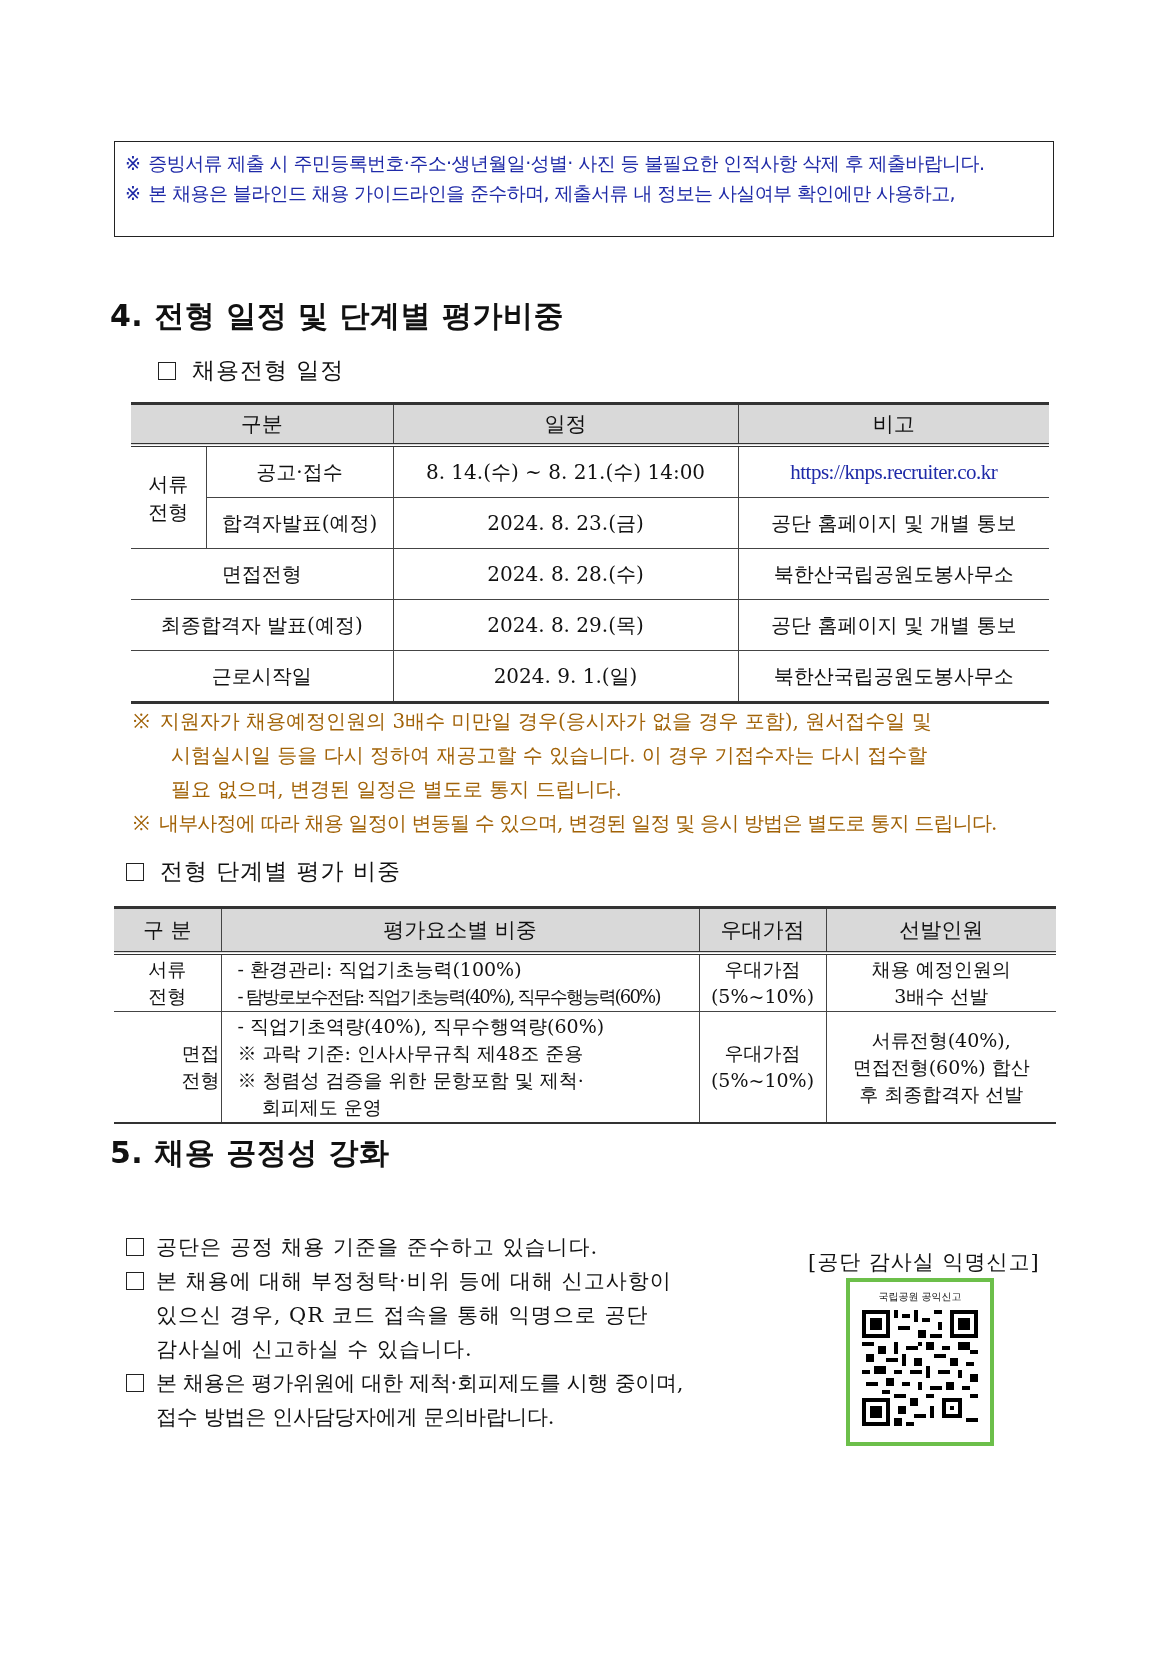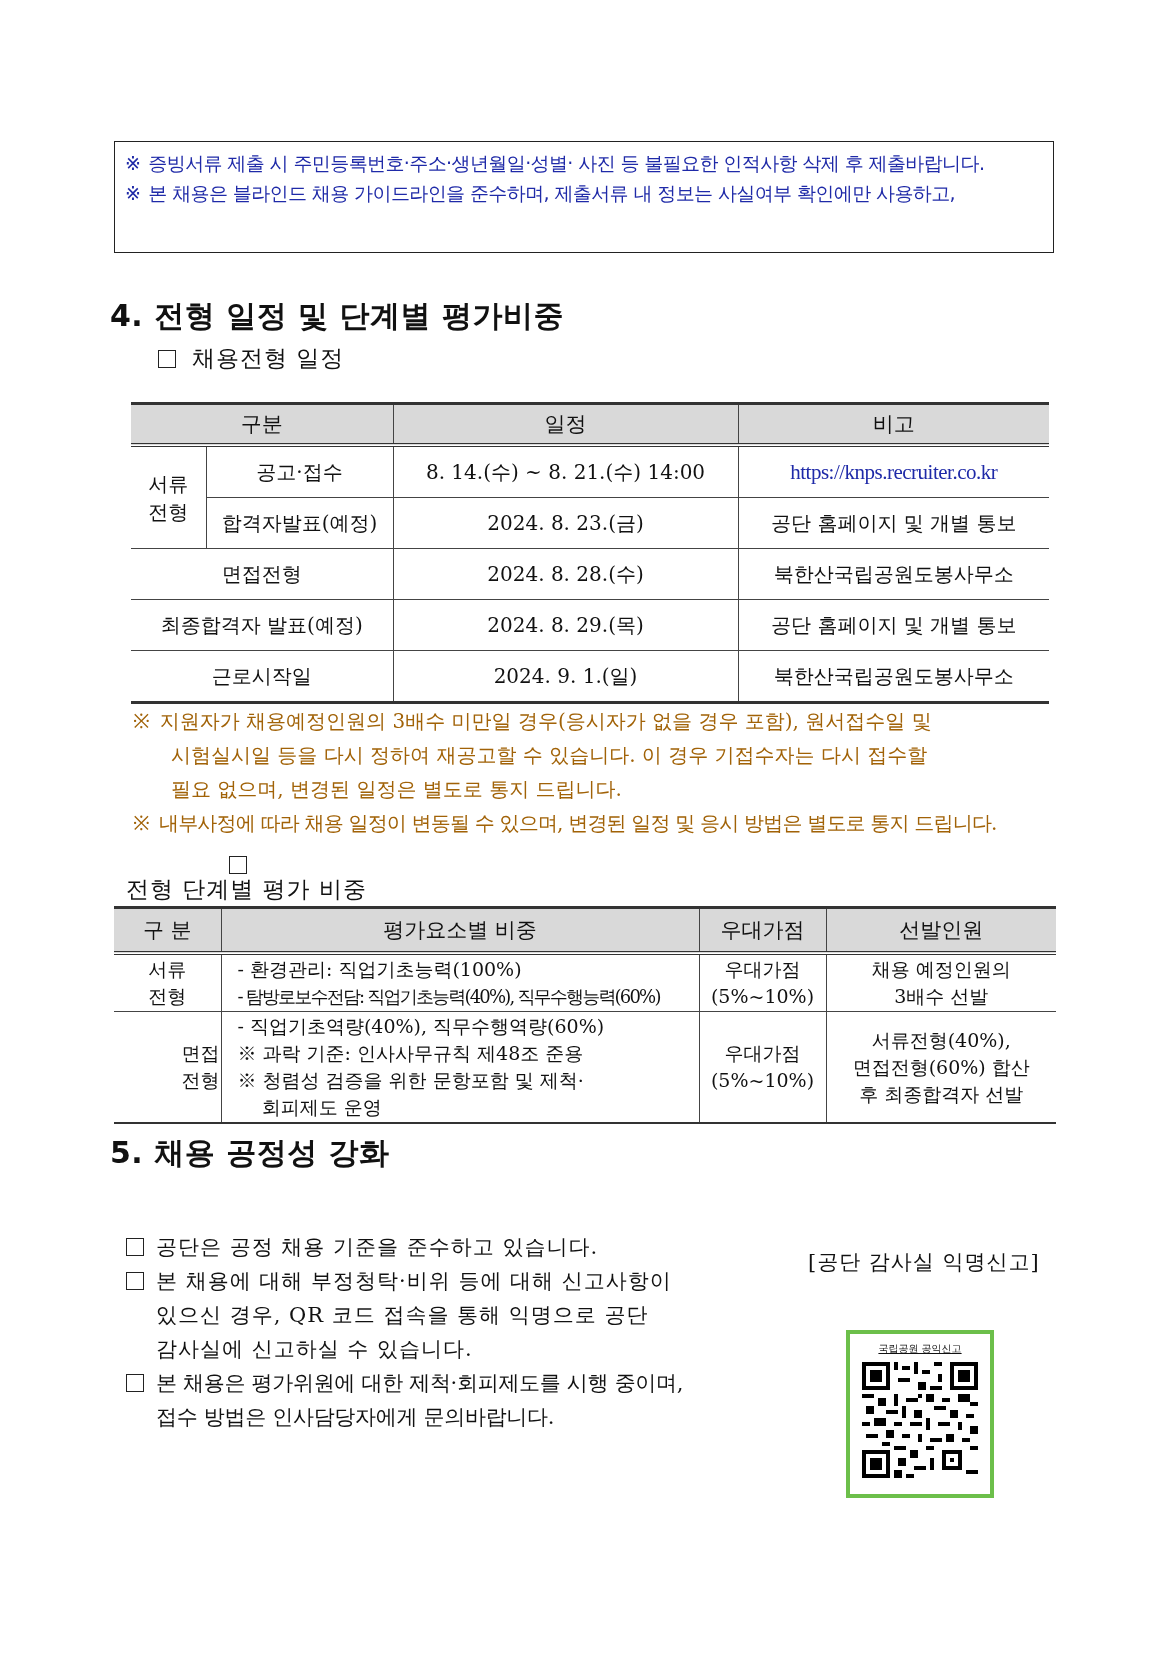--- a/index.html
+++ b/index.html
@@ -1,20 +1,20 @@
 <!DOCTYPE html>
 <html><head>
   <meta charset="utf-8">
   <style>
     html, body { margin: 0; padding: 0; background: #ffffff; }
     body { width: 1170px; height: 1654px; position: relative; overflow: hidden;
            font-family: "DejaVu Serif", "Liberation Serif", serif; color: #111; }
 
     
-    .notice-box { position: absolute; left: 114px; top: 141px; width: 940px; height: 112px;
+    .notice-box { position: absolute; left: 114px; top: 141px; width: 940px; height: 96px;
                   border: 1.5px solid #222; box-sizing: border-box; padding: 6px 10px 0 10px; }
     .notice-line { color: #1f2aa8; font-size: 19px; line-height: 30px; white-space: nowrap;
                    letter-spacing: -0.6px; font-family: "DejaVu Sans", "Liberation Sans", sans-serif; }
     .notice-line .mark { margin-right: 8px; }
     .notice-indent { padding-left: 32px; }
 
     
     .section-heading { position: absolute; left: 110px; font-size: 30px; font-weight: bold;
                        font-family: "DejaVu Sans", "Liberation Sans", sans-serif; letter-spacing: 0.5px; }
     .sub-heading { position: absolute; left: 126px; font-size: 23px; letter-spacing: 1px; display: flex; align-items: center; }
@@ -48,40 +48,40 @@
     .evaluation .left { text-align: left; padding-left: 16px; white-space: nowrap; }
     .compact { letter-spacing: -1.8px; font-size: 18px; }
 
     
     .fair-list { position: absolute; left: 126px; top: 1230px; width: 680px; font-size: 21px; line-height: 34px; letter-spacing: 1px; }
     .fair-list .item { display: flex; }
     .fair-list .item .box-icon { margin-top: 8px; margin-right: 12px; flex: 0 0 auto; }
     .fair-list .item .text { white-space: pre-line; }
 
     .qr-caption { position: absolute; left: 808px; top: 1248px; font-size: 21px; letter-spacing: 1px; }
-    .qr-frame { position: absolute; left: 846px; top: 1330px; width: 148px; height: 168px;
-                border: 4px solid #6cbf4a; box-sizing: border-box; background: #fff; text-decoration: underline; }
+    .qr-frame { position: absolute; left: 846px; top: 1278px; width: 148px; height: 168px;
+                border: 4px solid #6cbf4a; box-sizing: border-box; background: #fff; }
     .qr-title { font-size: 10px; text-align: center; margin-top: 8px; font-family: "DejaVu Sans", sans-serif; }
     .qr-code { display: block; margin: 6px auto 0 auto; }
   </style>
 </head>
 <body>
 
 <div class="notice-box">
   <div class="notice-line">
     <span class="mark">※</span><span>증빙서류 제출 시 주민등록번호·주소·생년월일·성별· 사진 등 불필요한 인적사항 삭제 후 제출바랍니다.</span>
   </div>
   <div class="notice-line">
     <span class="mark">※</span><span>본 채용은 블라인드 채용 가이드라인을 준수하며, 제출서류 내 정보는 사실여부 확인에만 사용하고,</span>
   </div>
 </div>
 
 <div class="section-heading" style="top:296px;">4. 전형 일정 및 단계별 평가비중</div>
 
-<div class="sub-heading" style="top:343px;padding-left:32px;">
+<div class="sub-heading" style="top:355px;padding-left:32px;">
   <span class="box-icon"></span>
   <span>채용전형 일정</span>
 </div>
 
 <table class="schedule">
   <colgroup>
     <col style="width:75px">
       <col style="width:187px">
       <col style="width:345px">
       <col style="width:311px">
@@ -126,21 +126,21 @@
   </tbody>
 </table>
 
 <div class="red-notes">
   <p><span class="mark">※</span><span>지원자가 채용예정인원의 3배수 미만일 경우(응시자가 없을 경우 포함), 원서접수일 및</span></p>
   <p class="indent">시험실시일 등을 다시 정하여 재공고할 수 있습니다. 이 경우 기접수자는 다시 접수할</p>
   <p class="indent">필요 없으며, 변경된 일정은 별도로 통지 드립니다.</p>
   <p style="letter-spacing:-0.8px;"><span class="mark">※</span><span>내부사정에 따라 채용 일정이 변동될 수 있으며, 변경된 일정 및 응시 방법은 별도로 통지 드립니다.</span></p>
 </div>
 
-<div class="sub-heading" style="top:856px;flex-direction:column;">
+<div class="sub-heading" style="top:856px;">
   <span class="box-icon"></span>
   <span>전형 단계별 평가 비중</span>
 </div>
 
 <table class="evaluation">
   <colgroup>
     <col style="width:107px">
       <col style="width:478px">
       <col style="width:127px">
       <col style="width:230px">

